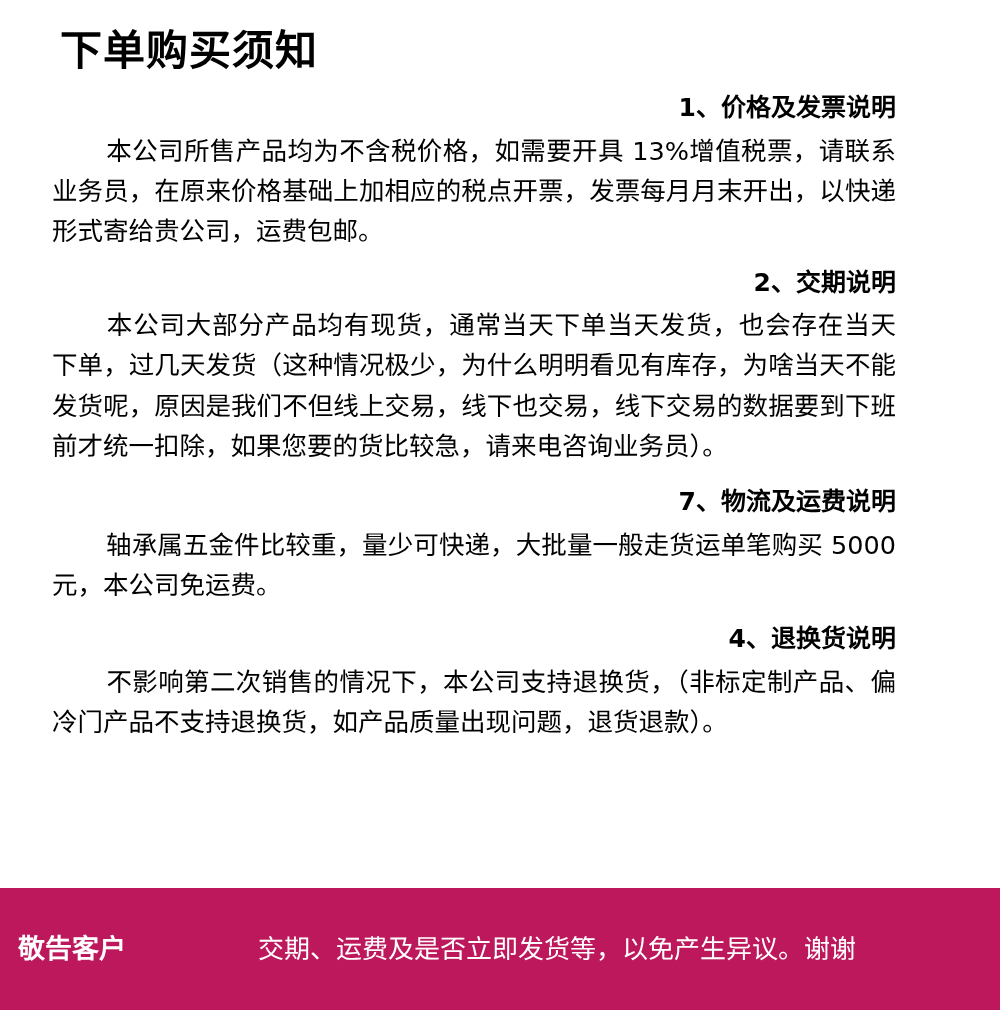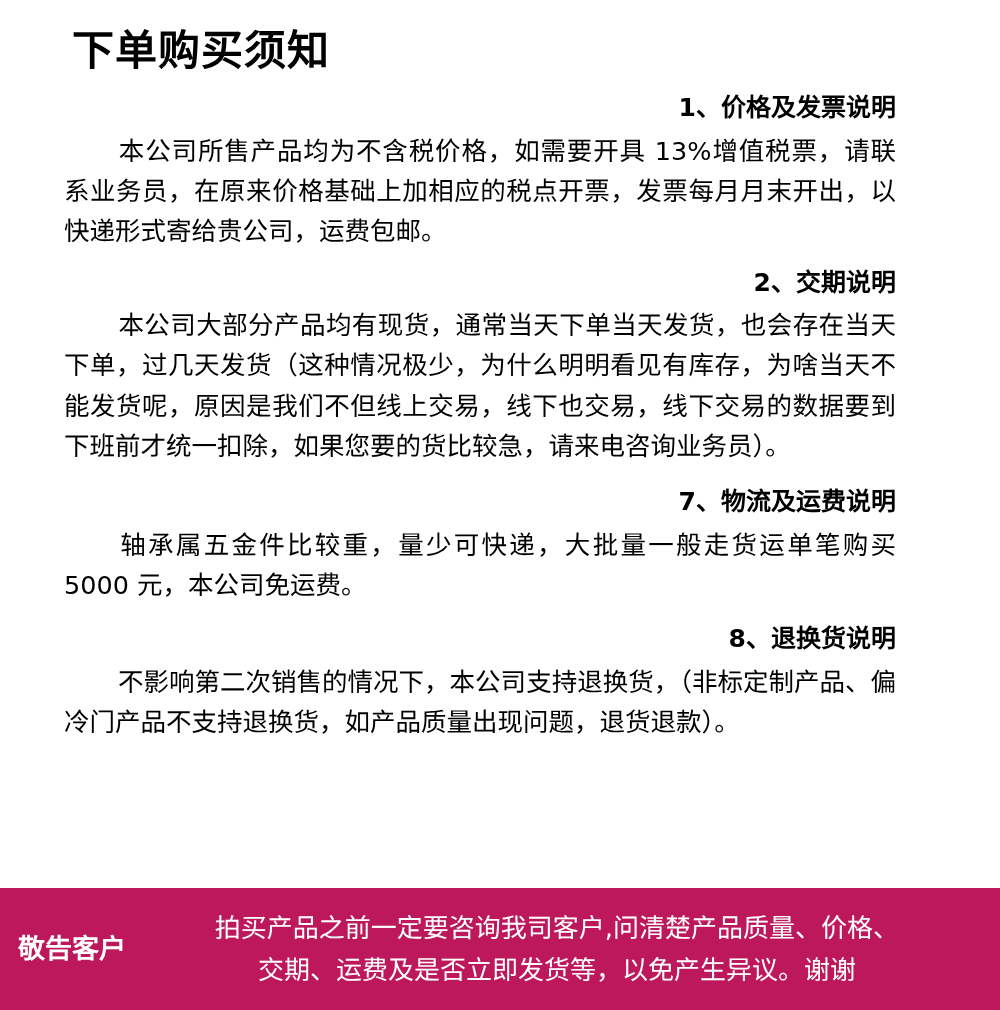--- a/index.html
+++ b/index.html
@@ -13,21 +13,20 @@
     font-family: "DejaVu Sans", "Liberation Sans", sans-serif;
     color: #000000;
     overflow: hidden;
     position: relative;
   }
   .page {
     width: 948px;
     height: 1010px;
     position: relative;
     box-sizing: border-box;
-    padding-left: 12px;
   }
   .content {
     padding: 18px 52px 0 52px;
     box-sizing: border-box;
   }
   .doc-title {
     font-size: 42px;
     font-weight: bold;
     letter-spacing: 1px;
     margin: 10px 0 18px 8px;
@@ -111,27 +110,26 @@
       <h2 class="section-heading">2、交期说明</h2>
       <p class="section-body gap-2"><span class="indent"></span><span>本公司大部分产品均有现货，通常当天下单当天发货，也会存在当天下单，过几天发货（这种情况极少，为什么明明看见有库存，为啥当天不能发货呢，原因是我们不但线上交易，线下也交易，线下交易的数据要到下班前才统一扣除，如果您要的货比较急，请来电咨询业务员）。</span></p>
     </div>
 
     <div class="section">
       <h2 class="section-heading">7、物流及运费说明</h2>
       <p class="section-body gap-3"><span class="indent"></span><span>轴承属五金件比较重，量少可快递，大批量一般走货运单笔购买 5000 元，本公司免运费。</span></p>
     </div>
 
     <div class="section">
-      <h2 class="section-heading">8、退换货说明</h2>
+      <h2 class="section-heading">4、退换货说明</h2>
       <p class="section-body"><span class="indent"></span><span>不影响第二次销售的情况下，本公司支持退换货，（非标定制产品、偏冷门产品不支持退换货，如产品质量出现问题，退货退款）。</span></p>
     </div>
 
   </div>
 
   <div class="notice-bar">
     <div class="notice-label">敬告客户</div>
     <div class="notice-text">
-      <span class="line">拍买产品之前一定要咨询我司客户,问清楚产品质量、价格、</span>
       <span class="line">交期、运费及是否立即发货等，以免产生异议。谢谢</span>
     </div>
   </div>
 
 </div>
 
 </body></html>

